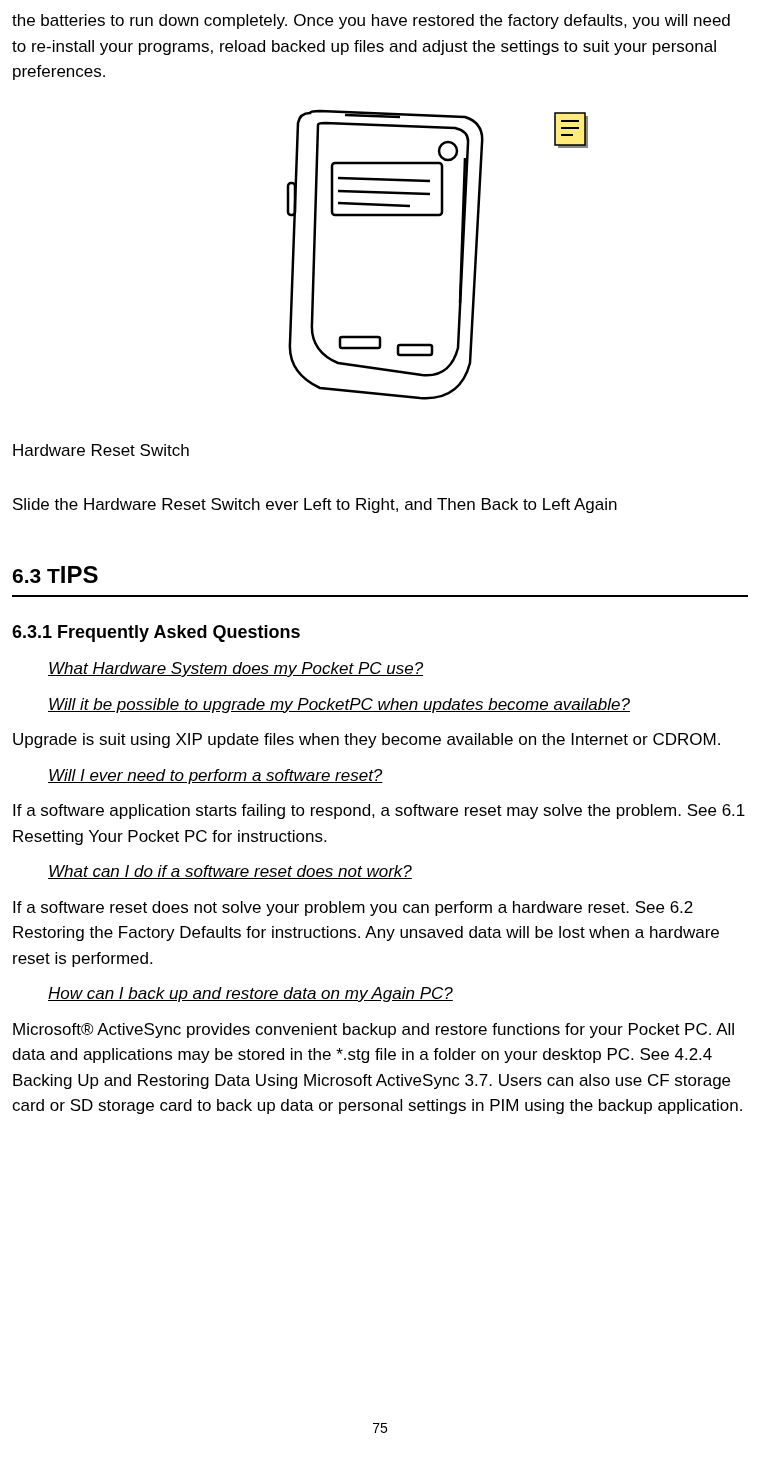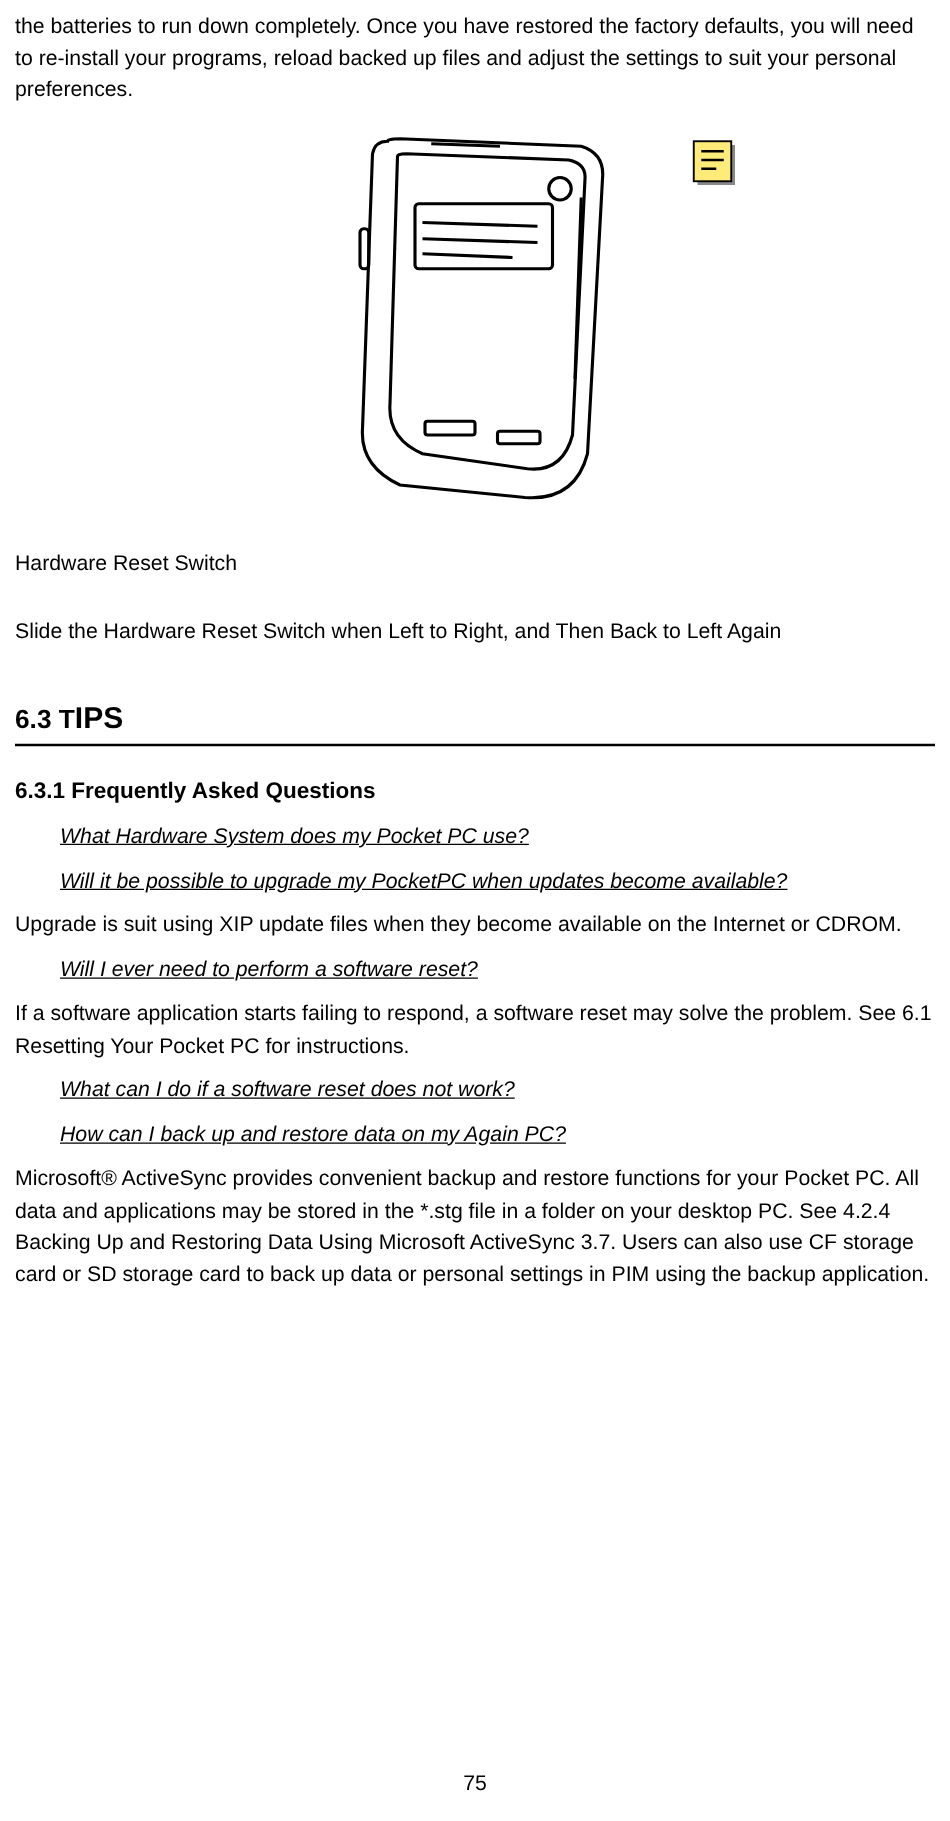--- a/index.html
+++ b/index.html
@@ -61,21 +61,21 @@
     .answer {
       margin-bottom: 10px;
       margin-top: 6px;
     }
     .page-number {
       position: absolute;
       bottom: 18px;
       left: 0;
       right: 0;
       text-align: center;
-      font-size: 17px;
+      font-size: 14px;
     }
   </style>
 </head>
 <body>
 
 <div class="paragraph">the batteries to run down completely. Once you have restored the factory defaults, you will need to re-install your programs, reload backed up files and adjust the settings to suit your personal preferences.</div>
 
 <div class="figure-container">
   <span class="device-svg">
     <svg width="260" height="300" viewBox="0 0 260 300">
@@ -126,36 +126,37 @@
       <rect x="2" y="2" width="30" height="32" fill="#ffeb7a" stroke="#000" stroke-width="1.5"></rect>
       <line x1="8" y1="10" x2="26" y2="10" stroke="#000" stroke-width="2"></line>
       <line x1="8" y1="17" x2="26" y2="17" stroke="#000" stroke-width="2"></line>
       <line x1="8" y1="24" x2="20" y2="24" stroke="#000" stroke-width="2"></line>
     </svg>
   </span>
 </div>
 
 <div class="caption">Hardware Reset Switch</div>
 
-<div class="instruction">Slide the Hardware Reset Switch when Left to Right, and Then Back to Left Again</div>
+<div class="instruction">Slide the Hardware Reset Switch ever Left to Right, and Then Back to Left Again</div>
 
 <h2 class="section-heading">
   <span>6.3 </span><span>T</span><span class="small-caps">IPS</span>
 </h2>
 
 <div class="subsection-heading">6.3.1 Frequently Asked Questions</div>
 
 <div>
   <div class="question">What Hardware System does my Pocket PC use?</div>
 
   <div class="question">Will it be possible to upgrade my PocketPC when updates become available?</div>
   <div class="answer">Upgrade is suit using XIP update files when they become available on the Internet or CDROM.</div>
 
   <div class="question">Will I ever need to perform a software reset?</div>
   <div class="answer">If a software application starts failing to respond, a software reset may solve the problem. See 6.1 Resetting Your Pocket PC for instructions.</div>
 
   <div class="question">What can I do if a software reset does not work?</div>
+  <div class="answer">If a software reset does not solve your problem you can perform a hardware reset. See 6.2 Restoring the Factory Defaults for instructions. Any unsaved data will be lost when a hardware reset is performed.</div>
 
   <div class="question">How can I back up and restore data on my Again PC?</div>
   <div class="answer">Microsoft® ActiveSync provides convenient backup and restore functions for your Pocket PC. All data and applications may be stored in the *.stg file in a folder on your desktop PC. See 4.2.4 Backing Up and Restoring Data Using Microsoft ActiveSync 3.7. Users can also use CF storage card or SD storage card to back up data or personal settings in PIM using the backup application.</div>
 </div>
 
 <div class="page-number">75</div>
 
 </body></html>

